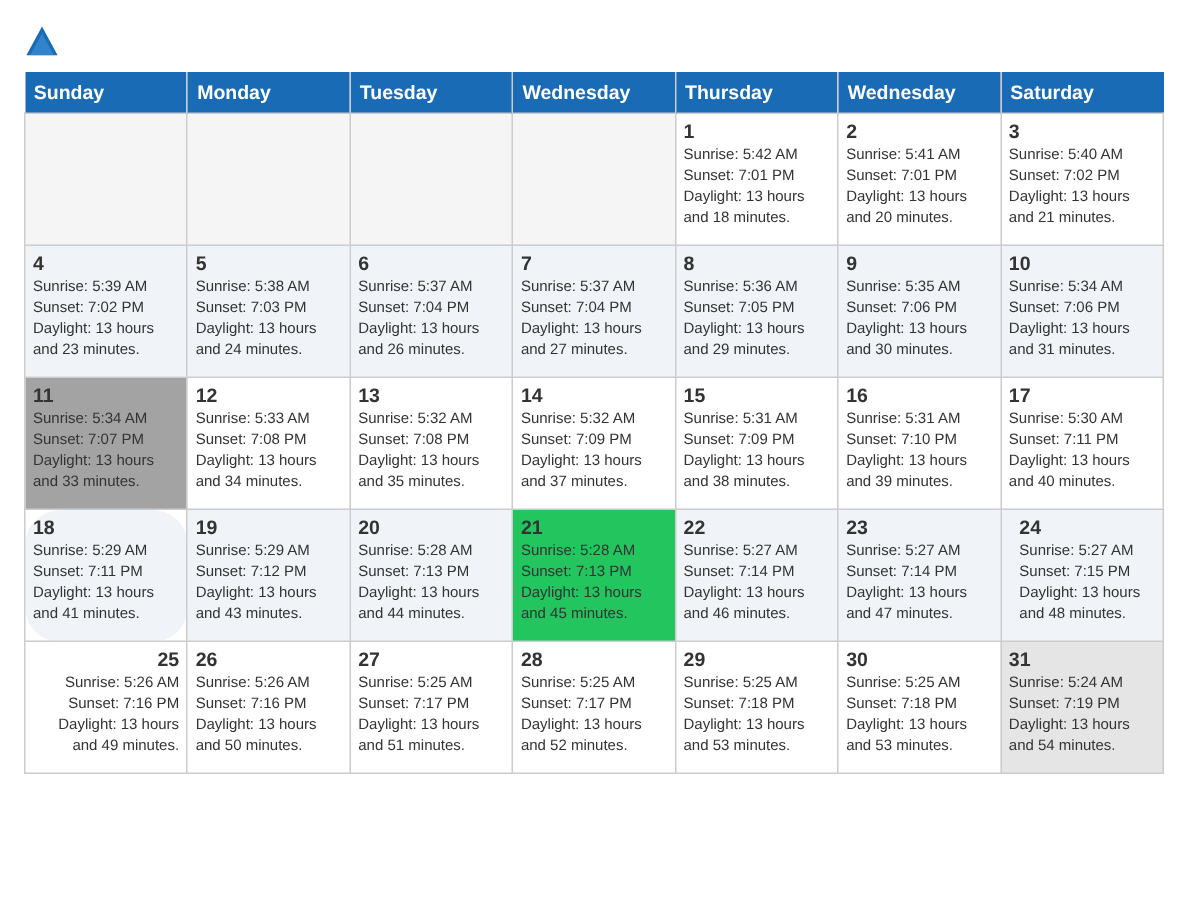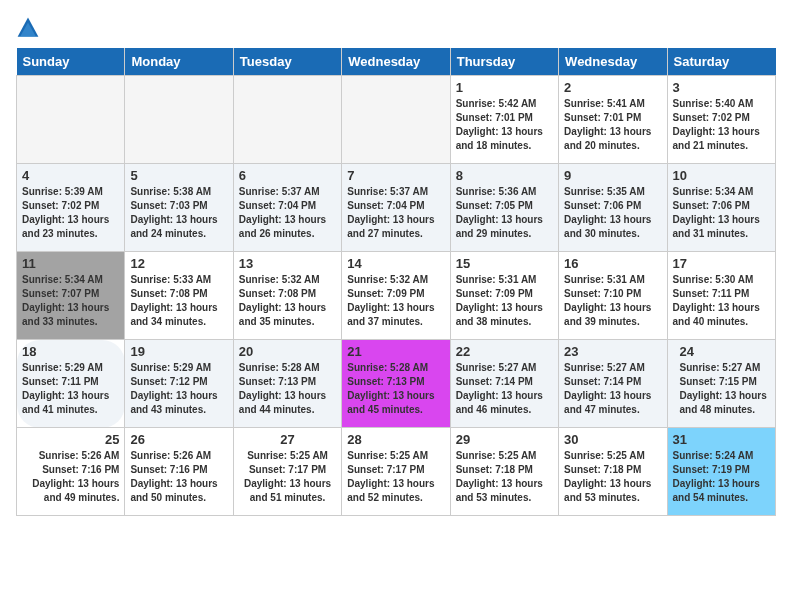--- a/index.html
+++ b/index.html
@@ -66,21 +66,20 @@
     .day-number {
       font-size: 13px;
       font-weight: bold;
       color: #333;
       margin-bottom: 2px;
     }
     .day-info {
       line-height: 1.4;
       font-size: 10px;
       color: #333;
-      font-weight: bold;
     }
     .empty-cell {
       background: #f9f9f9;
     }
     tr:nth-child(even) td {
       background-color: #f5f5f5;
     }
     tr:nth-child(odd) td {
       background-color: #fff;
     }
@@ -205,21 +204,21 @@
           <div class="day-info">Sunrise: 5:29 AM<br>Sunset: 7:11 PM<br>Daylight: 13 hours<br>and 41 minutes.</div>
         </td>
         <td style="background-color: rgb(240, 244, 248);">
           <div class="day-number">19</div>
           <div class="day-info">Sunrise: 5:29 AM<br>Sunset: 7:12 PM<br>Daylight: 13 hours<br>and 43 minutes.</div>
         </td>
         <td style="background-color: rgb(240, 244, 248);">
           <div class="day-number">20</div>
           <div class="day-info">Sunrise: 5:28 AM<br>Sunset: 7:13 PM<br>Daylight: 13 hours<br>and 44 minutes.</div>
         </td>
-        <td style="background-color: #d946ef;">
+        <td style="background-color: #22c55e;">
           <div class="day-number">21</div>
           <div class="day-info">Sunrise: 5:28 AM<br>Sunset: 7:13 PM<br>Daylight: 13 hours<br>and 45 minutes.</div>
         </td>
         <td style="background-color: rgb(240, 244, 248);">
           <div class="day-number">22</div>
           <div class="day-info">Sunrise: 5:27 AM<br>Sunset: 7:14 PM<br>Daylight: 13 hours<br>and 46 minutes.</div>
         </td>
         <td style="background-color: rgb(240, 244, 248);">
           <div class="day-number">23</div>
           <div class="day-info">Sunrise: 5:27 AM<br>Sunset: 7:14 PM<br>Daylight: 13 hours<br>and 47 minutes.</div>
@@ -231,35 +230,35 @@
       </tr>
       <tr>
         <td style="background-color: rgb(255, 255, 255); text-align: right;">
           <div class="day-number">25</div>
           <div class="day-info">Sunrise: 5:26 AM<br>Sunset: 7:16 PM<br>Daylight: 13 hours<br>and 49 minutes.</div>
         </td>
         <td style="background-color: rgb(255, 255, 255);">
           <div class="day-number">26</div>
           <div class="day-info">Sunrise: 5:26 AM<br>Sunset: 7:16 PM<br>Daylight: 13 hours<br>and 50 minutes.</div>
         </td>
-        <td style="background-color: rgb(255, 255, 255); text-align: center;">
+        <td style="background-color: rgb(255, 255, 255);">
           <div class="day-number">27</div>
           <div class="day-info">Sunrise: 5:25 AM<br>Sunset: 7:17 PM<br>Daylight: 13 hours<br>and 51 minutes.</div>
         </td>
         <td style="background-color: rgb(255, 255, 255);">
           <div class="day-number">28</div>
           <div class="day-info">Sunrise: 5:25 AM<br>Sunset: 7:17 PM<br>Daylight: 13 hours<br>and 52 minutes.</div>
         </td>
         <td style="background-color: rgb(255, 255, 255); margin-left: 32px;">
           <div class="day-number">29</div>
           <div class="day-info">Sunrise: 5:25 AM<br>Sunset: 7:18 PM<br>Daylight: 13 hours<br>and 53 minutes.</div>
         </td>
         <td style="background-color: rgb(255, 255, 255);">
           <div class="day-number">30</div>
           <div class="day-info">Sunrise: 5:25 AM<br>Sunset: 7:18 PM<br>Daylight: 13 hours<br>and 53 minutes.</div>
         </td>
-        <td style="background-color: #7dd3fc;">
+        <td style="background-color: #e5e5e5;">
           <div class="day-number">31</div>
           <div class="day-info">Sunrise: 5:24 AM<br>Sunset: 7:19 PM<br>Daylight: 13 hours<br>and 54 minutes.</div>
         </td>
       </tr>
     </tbody>
 </table>
 
 </body></html>

